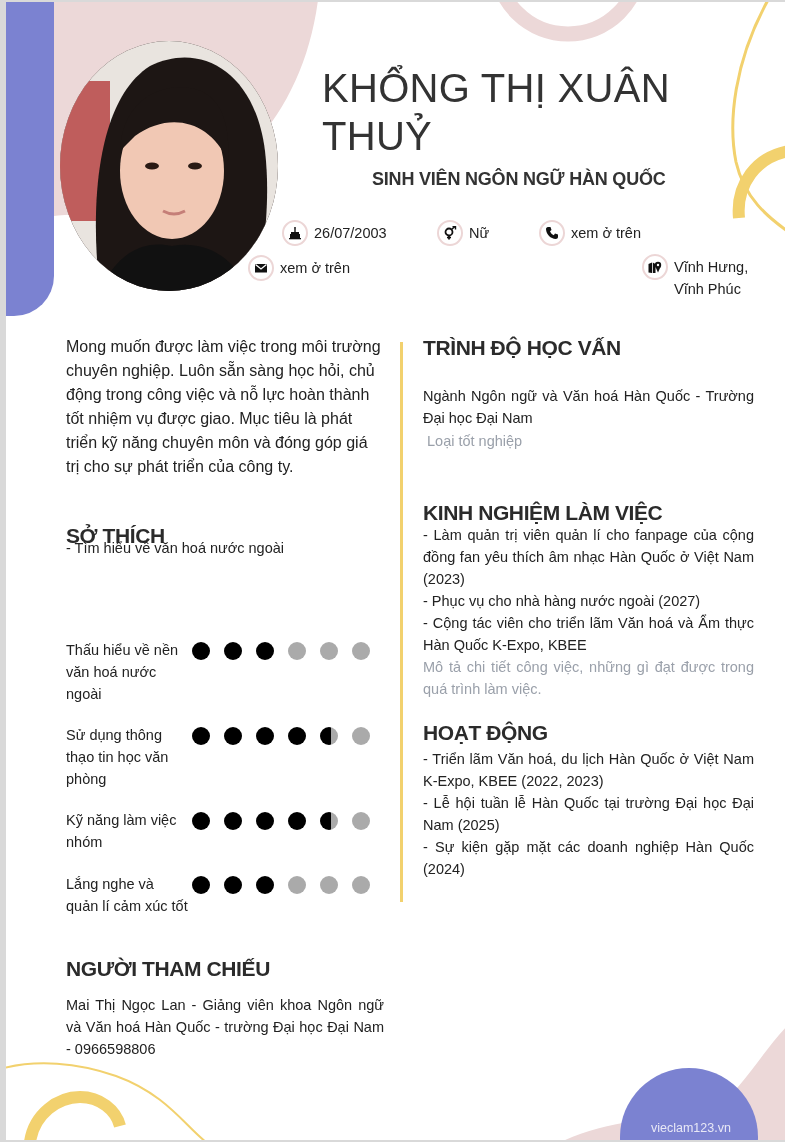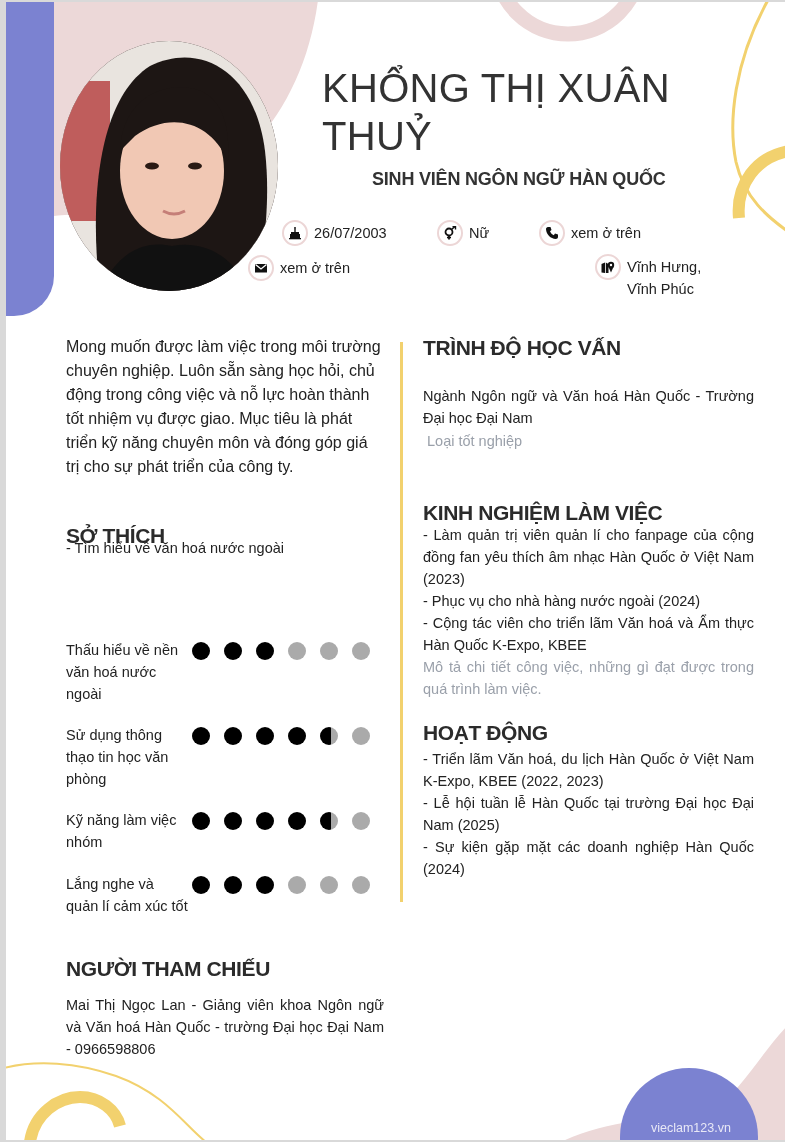--- a/index.html
+++ b/index.html
@@ -144,21 +144,21 @@
   <div class="info" style="left:242px;top:257px;">
     <span class="ic">
       <svg viewBox="0 0 14 14">
           <rect x="1" y="3" width="12" height="8.5" fill="#111"></rect>
           <path d="M1.5,3.5 L7,8 L12.5,3.5" fill="none" stroke="#fff" stroke-width="1.3"></path>
         </svg>
     </span>
     <span class="txt">xem ở trên</span>
   </div>
 
-  <div class="info" style="left:589px;top:256px;">
+  <div class="info" style="left:636px;top:256px;">
     <span class="ic">
       <svg viewBox="0 0 14 14">
           <path d="M0.5,4 L4,2.5 L4,13 L0.5,12.5 Z" fill="#111"></path>
           <path d="M4.8,2.5 L7.5,4 L7.5,13 L4.8,13 Z" fill="#111"></path>
           <circle cx="10" cy="5" r="3.2" fill="#111"></circle>
           <circle cx="10" cy="5" r="1.2" fill="#fff"></circle>
           <path d="M7.5,7 L10,12.5 L12.5,7 Z" fill="#111"></path>
         </svg>
     </span>
     <span class="txt">
@@ -228,21 +228,21 @@
 
   <div class="divider"></div>
 
   <h2 class="col-right h2" style="top:334px;">TRÌNH ĐỘ HỌC VẤN</h2>
   <p class="col-right body14 justify" style="top:383px;">Ngành Ngôn ngữ và Văn hoá Hàn Quốc - Trường Đại học Đại Nam</p>
   <p class="col-right body14 muted" style="top:428px;white-space:pre;"> Loại tốt nghiệp</p>
 
   <h2 class="col-right h2" style="top:499px;">KINH NGHIỆM LÀM VIỆC</h2>
   <div class="col-right body14 justify" style="top:522px;">
     <div>- Làm quản trị viên quản lí cho fanpage của cộng đồng fan yêu thích âm nhạc Hàn Quốc ở Việt Nam (2023)</div>
-    <div>- Phục vụ cho nhà hàng nước ngoài (2024)</div>
+    <div>- Phục vụ cho nhà hàng nước ngoài (2027)</div>
     <div>- Cộng tác viên cho triển lãm Văn hoá và Ẩm thực Hàn Quốc K-Expo, KBEE</div>
     <div class="muted"> Mô tả chi tiết công việc, những gì đạt được trong quá trình làm việc.</div>
   </div>
 
   <h2 class="col-right h2" style="top:719px;">HOẠT ĐỘNG</h2>
   <div class="col-right body14 justify" style="top:746px;">
     <div>- Triển lãm Văn hoá, du lịch Hàn Quốc ở Việt Nam K-Expo, KBEE (2022, 2023)</div>
     <div>- Lễ hội tuần lễ Hàn Quốc tại trường Đại học Đại Nam (2025)</div>
     <div>- Sự kiện gặp mặt các doanh nghiệp Hàn Quốc (2024)</div>
   </div>

